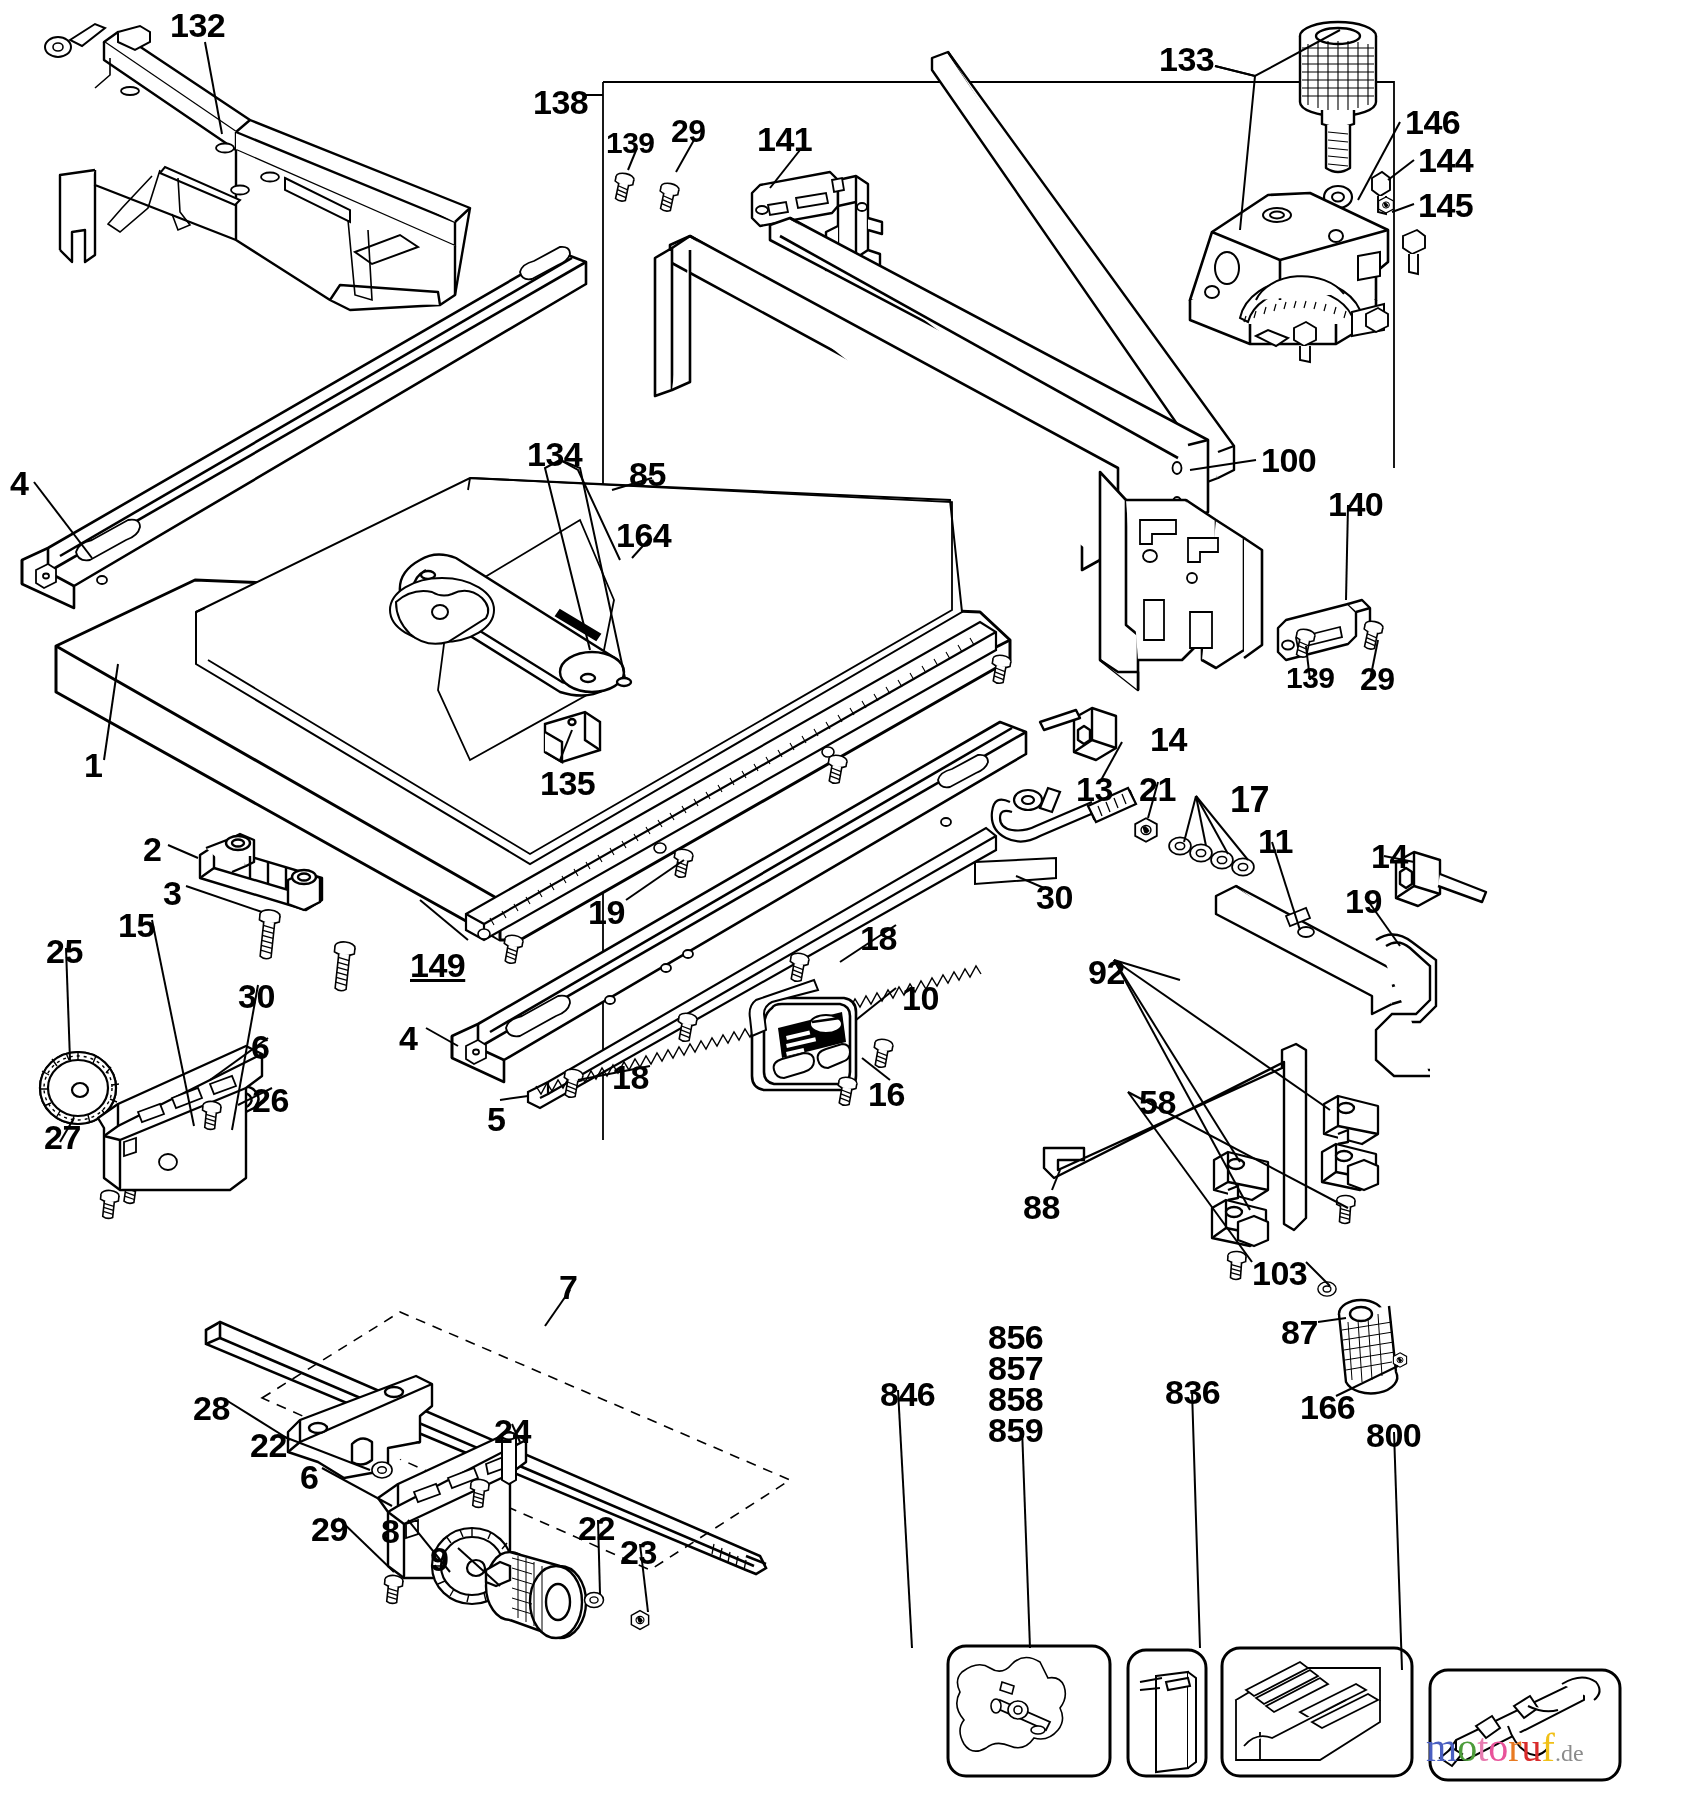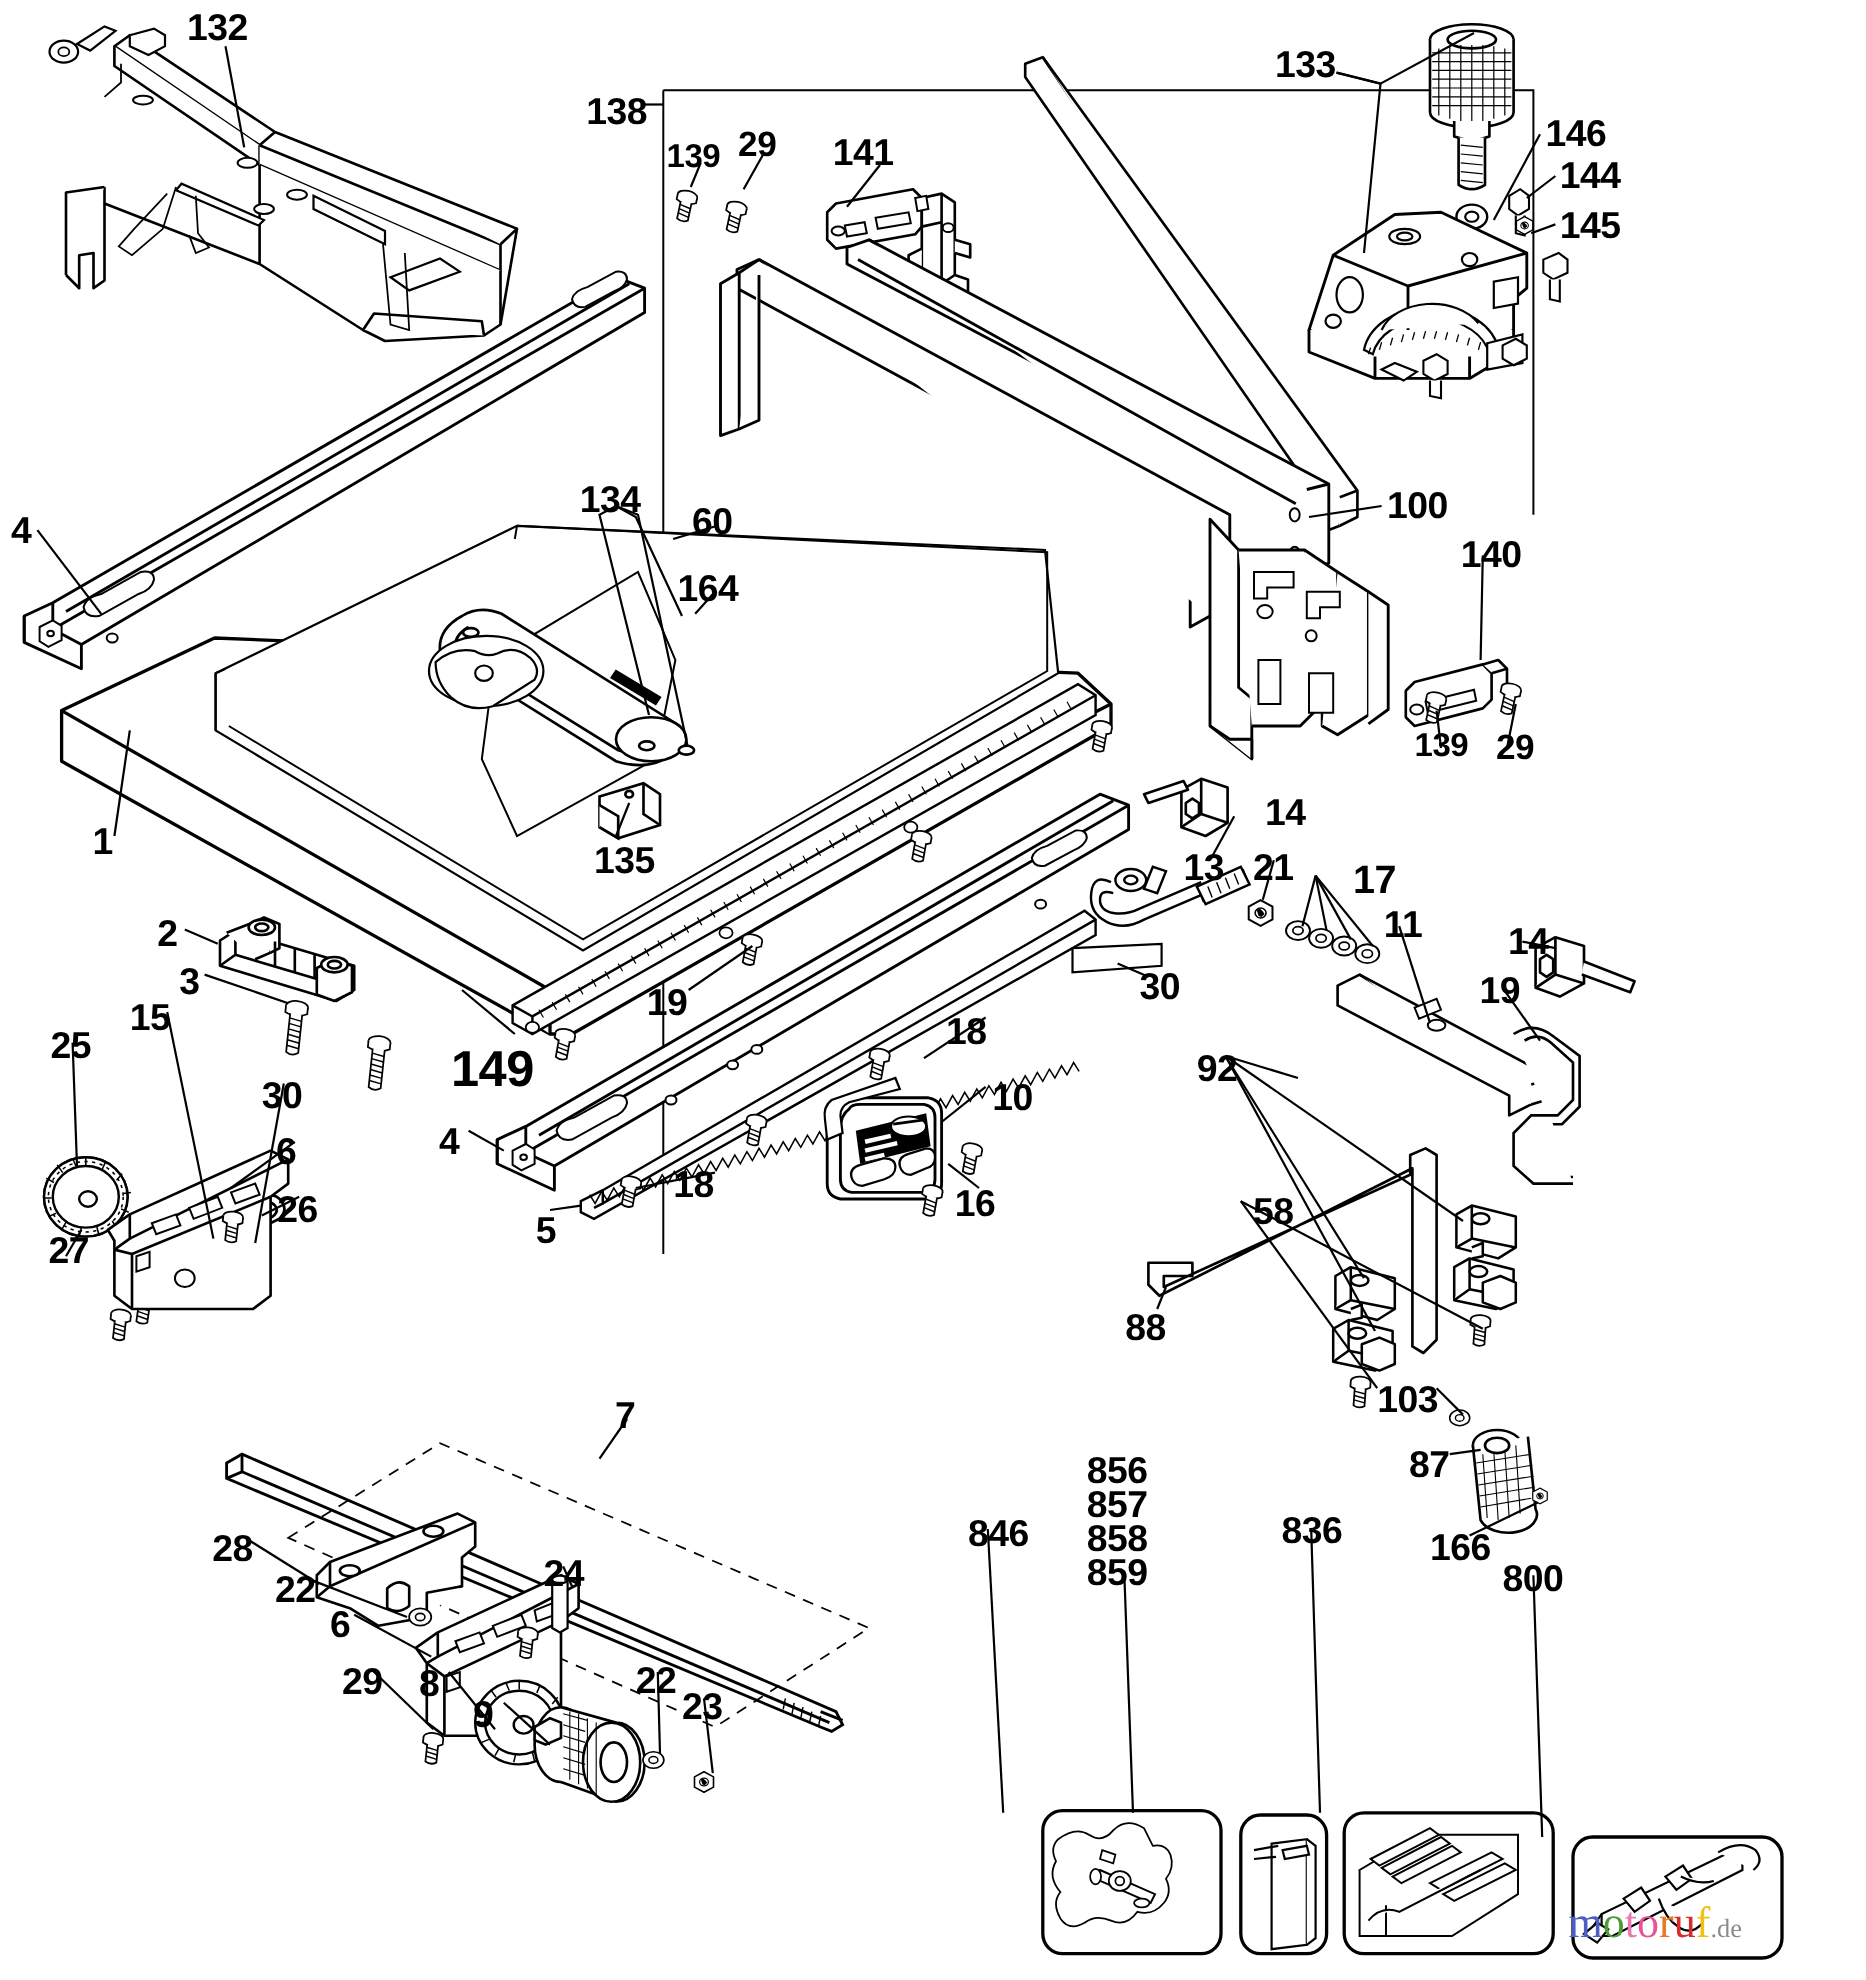--- a/index.html
+++ b/index.html
@@ -759,40 +759,40 @@
       <div class="callout" style="left: 671px; top: 115px; font-size: 32px;">29</div>
       <div class="callout" style="left: 757px; top: 122px; font-size: 34px;">141</div>
       <div class="callout" style="left: 1159px; top: 42px; font-size: 34px;">133</div>
       <div class="callout" style="left: 1405px; top: 105px; font-size: 34px;">146</div>
       <div class="callout" style="left: 1418px; top: 143px; font-size: 34px;">144</div>
       <div class="callout" style="left: 1418px; top: 188px; font-size: 34px;">145</div>
       <div class="callout" style="left: 1261px; top: 443px; font-size: 34px;">100</div>
       <div class="callout" style="left: 1328px; top: 487px; font-size: 34px;">140</div>
       <div class="callout" style="left: 10px; top: 466px; font-size: 34px;">4</div>
       <div class="callout" style="left: 527px; top: 437px; font-size: 34px;">134</div>
-      <div class="callout" style="left: 629px; top: 457px; font-size: 34px;">60</div>
+      <div class="callout" style="left: 629px; top: 457px; font-size: 34px;">85</div>
       <div class="callout" style="left: 616px; top: 518px; font-size: 34px;">164</div>
       <div class="callout" style="left: 540px; top: 766px; font-size: 34px;">135</div>
       <div class="callout" style="left: 84px; top: 748px; font-size: 34px;">1</div>
       <div class="callout" style="left: 1286px; top: 663px; font-size: 30px;">139</div>
       <div class="callout" style="left: 1360px; top: 663px; font-size: 32px;">29</div>
       <div class="callout" style="left: 1150px; top: 722px; font-size: 34px;">14</div>
       <div class="callout" style="left: 1076px; top: 772px; font-size: 34px;">13</div>
       <div class="callout" style="left: 1139px; top: 772px; font-size: 34px;">21</div>
       <div class="callout" style="left: 1230px; top: 782px; font-size: 36px;">17</div>
       <div class="callout" style="left: 1258px; top: 824px; font-size: 34px;">11</div>
       <div class="callout" style="left: 1371px; top: 839px; font-size: 34px;">14</div>
       <div class="callout" style="left: 1345px; top: 884px; font-size: 34px;">19</div>
       <div class="callout" style="left: 1036px; top: 880px; font-size: 34px;">30</div>
       <div class="callout" style="left: 143px; top: 832px; font-size: 34px;">2</div>
       <div class="callout" style="left: 163px; top: 876px; font-size: 34px;">3</div>
       <div class="callout" style="left: 118px; top: 908px; font-size: 34px;">15</div>
       <div class="callout" style="left: 46px; top: 934px; font-size: 34px;">25</div>
       <div class="callout" style="left: 238px; top: 979px; font-size: 34px;">30</div>
-      <div class="callout" style="left: 410px; top: 948px; font-size: 46px;">149</div>
+      <div class="callout" style="left: 410px; top: 948px; font-size: 34px; text-decoration: underline;">149</div>
       <div class="callout" style="left: 588px; top: 895px; font-size: 34px;">19</div>
       <div class="callout" style="left: 860px; top: 921px; font-size: 34px;">18</div>
       <div class="callout" style="left: 612px; top: 1060px; font-size: 34px;">18</div>
       <div class="callout" style="left: 902px; top: 981px; font-size: 34px;">10</div>
       <div class="callout" style="left: 868px; top: 1077px; font-size: 34px;">16</div>
       <div class="callout" style="left: 487px; top: 1102px; font-size: 34px;">5</div>
       <div class="callout" style="left: 399px; top: 1021px; font-size: 34px;">4</div>
       <div class="callout" style="left: 251px; top: 1030px; font-size: 34px;">6</div>
       <div class="callout" style="left: 252px; top: 1083px; font-size: 34px;">26</div>
       <div class="callout" style="left: 44px; top: 1120px; font-size: 34px;">27</div>

